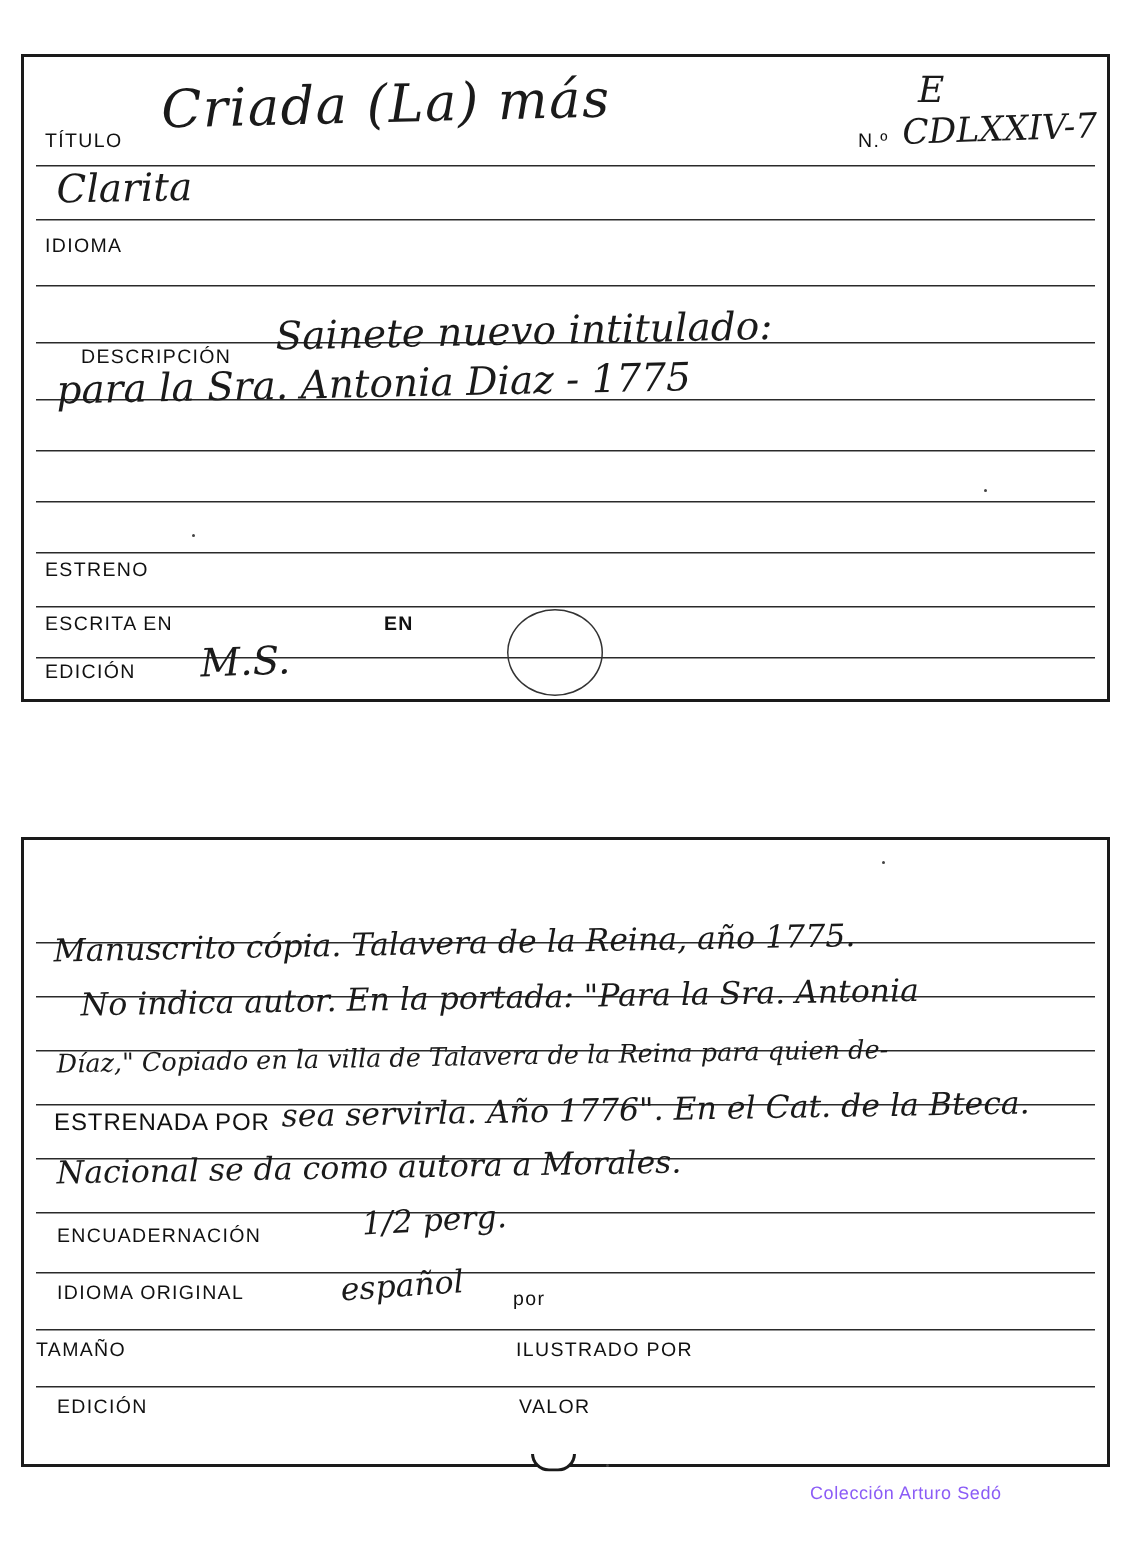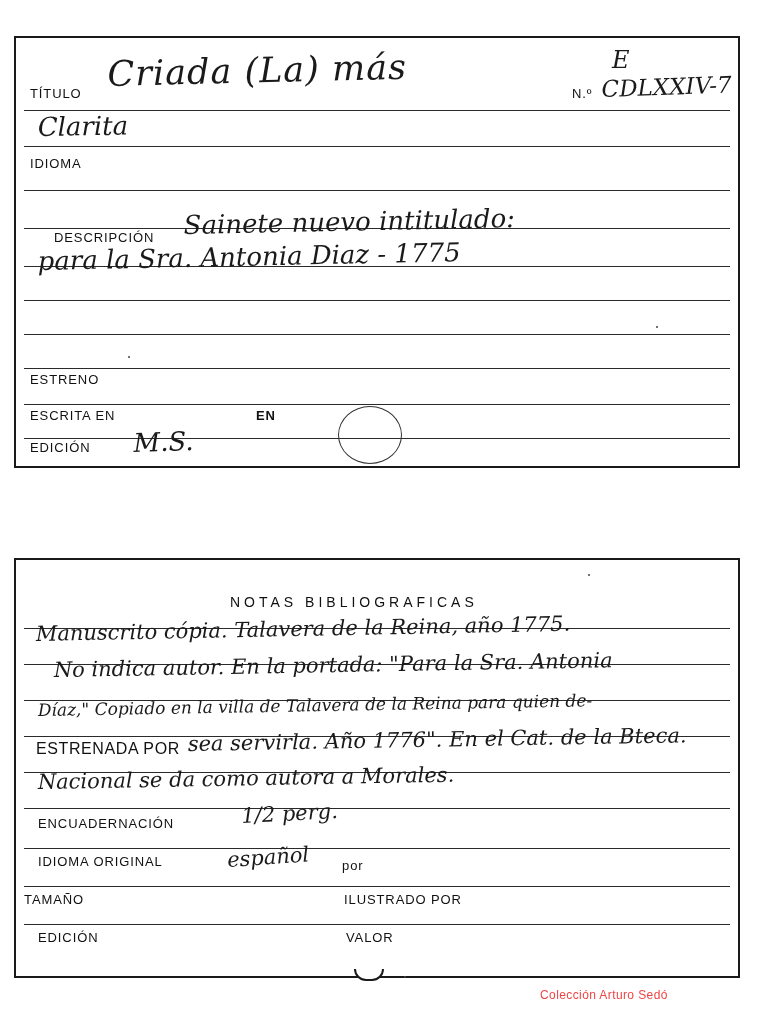--- a/index.html
+++ b/index.html
@@ -91,21 +91,21 @@
     font-size: 14px;
     letter-spacing: 4px;
     color: #111;
   }
 
   
   .credit {
     position: absolute;
     font-size: 12px;
     letter-spacing: 0.4px;
-    color: #ef4444;
+    color: #8b5cf6;
   }
 
   
   .speck {
     position: absolute;
     background: #444;
     width: 2px;
     height: 2px;
     border-radius: 50%;
   }
@@ -160,21 +160,20 @@
   <span class="hw hw-big" style="left:118px; top:390px; transform: rotate(-2deg);">M.S.</span>
 
   <div class="stamp" style="left:322px; top:368px;"></div>
 
   <div class="speck" style="left:640px; top:288px;"></div>
   <div class="speck" style="left:112px; top:318px;"></div>
 </div>
 
 <div class="card" id="card-bottom">
 
-  <span class="notes-header" style="left:214px; top:34px;">NOTAS  BIBLIOGRAFICAS</span>
 
   <div class="rule" style="top:68px;"></div>
   <div class="rule" style="top:104px;"></div>
   <div class="rule" style="top:140px;"></div>
   <div class="rule" style="top:176px;"></div>
   <div class="rule" style="top:212px;"></div>
   <div class="rule" style="top:248px;"></div>
   <div class="rule" style="top:288px;"></div>
   <div class="rule" style="top:326px;"></div>
   <div class="rule" style="top:364px;"></div>

